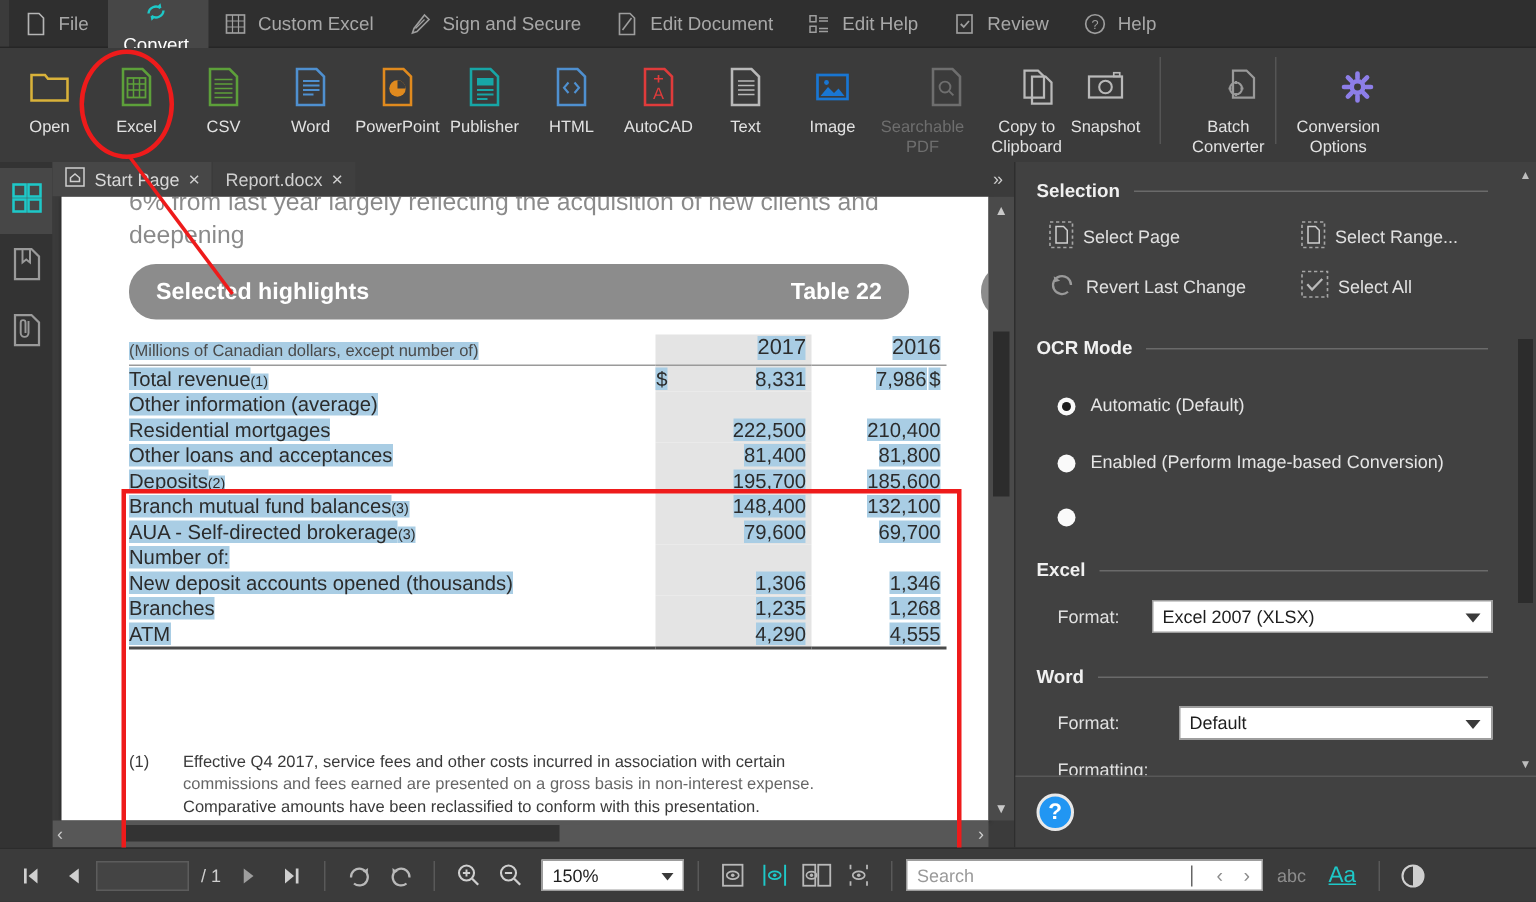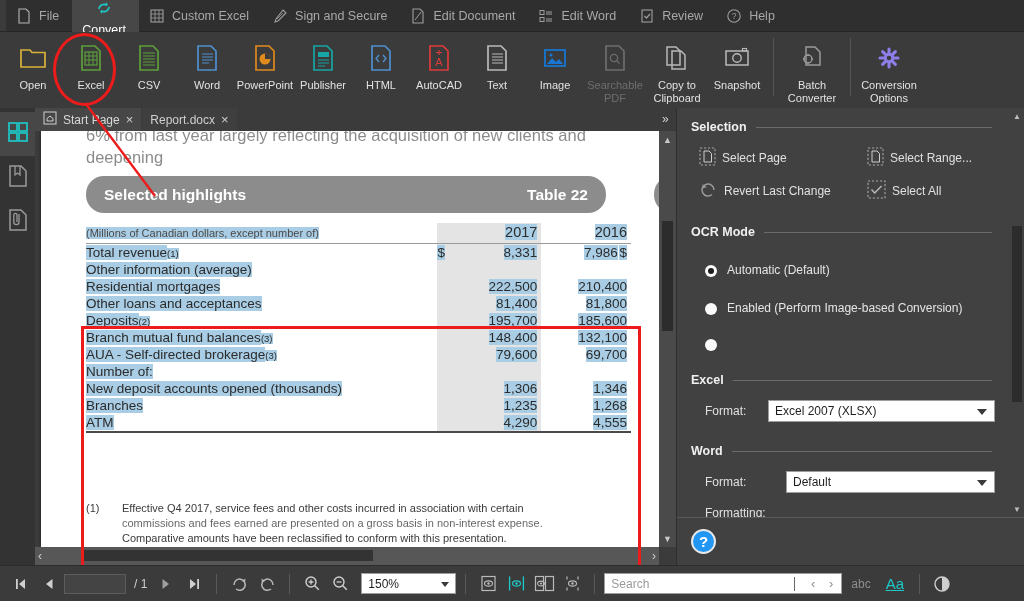--- a/index.html
+++ b/index.html
@@ -32,21 +32,21 @@
     position: absolute; top: 32px; left: 0; width: 1024px; height: 76px;
     background: #3b3b3b; display: flex; align-items: flex-start;
     padding-left: 4px;
   }
   .rbtn {
     width: 58px; min-width: 58px; height: 74px; padding-top: 6px;
     display: flex; flex-direction: column; align-items: center;
     color: #e2e2e2; font-size: 11px; text-align: center; cursor: default;
     line-height: 12.5px;
   }
-  .rbtn.wide { width: 62px; min-width: 62px; }
+  .rbtn.wide { width: 62px; min-width: 62px; align-items: flex-end; }
   .rbtn .glyph { height: 40px; display: flex; align-items: center; justify-content: center; }
   .rbtn .lbl { margin-top: 1px; }
   .rbtn.disabled { color: #6e6e6e; }
   .rsep { width: 1px; height: 58px; background: #555; margin: 6px 7px 0 7px; }
 
   
   .leftstrip {
     position: absolute; left: 0; top: 108px; width: 35px; bottom: 36px;
     background: #333333; padding-top: 4px;
   }
@@ -340,21 +340,21 @@
     </div>
 
     <div class="rtab">
       <span class="ic">
         <svg width="16" height="16" viewBox="0 0 16 16">
           <rect x="2" y="2.5" width="4" height="4" fill="none" stroke="#9e9e9e" stroke-width="1"></rect>
           <rect x="2" y="9.5" width="4" height="4" fill="none" stroke="#9e9e9e" stroke-width="1"></rect>
           <path d="M8 4h6M8 6h6M8 11h6M8 13h6" stroke="#9e9e9e" stroke-width="1"></path>
         </svg>
       </span>
-      <span>Edit Word</span>
+      <span>Edit Help</span>
     </div>
 
     <div class="rtab">
       <span class="ic">
         <svg width="16" height="16" viewBox="0 0 16 16">
           <rect x="3" y="2" width="10" height="12" fill="none" stroke="#9e9e9e" stroke-width="1.1"></rect>
           <path d="M5.5 8l2 2 3.5-4" fill="none" stroke="#9e9e9e" stroke-width="1.2"></path>
         </svg>
       </span>
       <span>Review</span>

